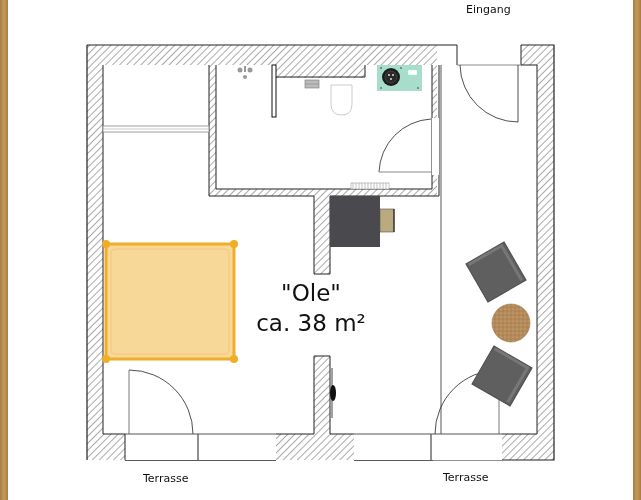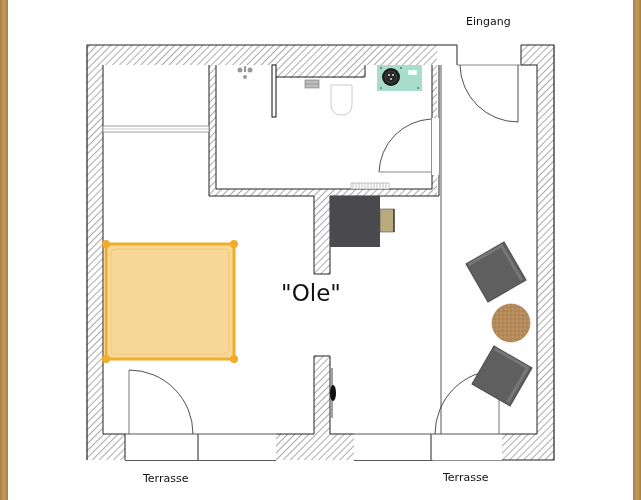--- a/index.html
+++ b/index.html
@@ -191,19 +191,20 @@
     <rect x="480" y="354" width="44" height="44" fill="#5f5f5f" stroke="#4d4d4d" stroke-width="1"></rect>
     <path d="M482,356 H520 V396" fill="none" stroke="#777" stroke-width="3"></path>
   </g>
 
   <g>
     <line x1="332" y1="368" x2="332" y2="418" stroke="#111" stroke-width="0.8"></line>
     <ellipse cx="333" cy="393" rx="3" ry="8" fill="#111"></ellipse>
   </g>
 </svg>
 
-<div class="label" style="left:466px; top:15px;">Eingang</div>
+<div class="label" style="left:466px; top:3px;">Eingang</div>
 <div class="label" style="left:143px; top:472px;">Terrasse</div>
 <div class="label" style="left:443px; top:471px;">Terrasse</div>
 
 <div class="room-name">
   <div>"Ole"</div>
+  <div>ca. 38 m²</div>
 </div>
 
 </body></html>

